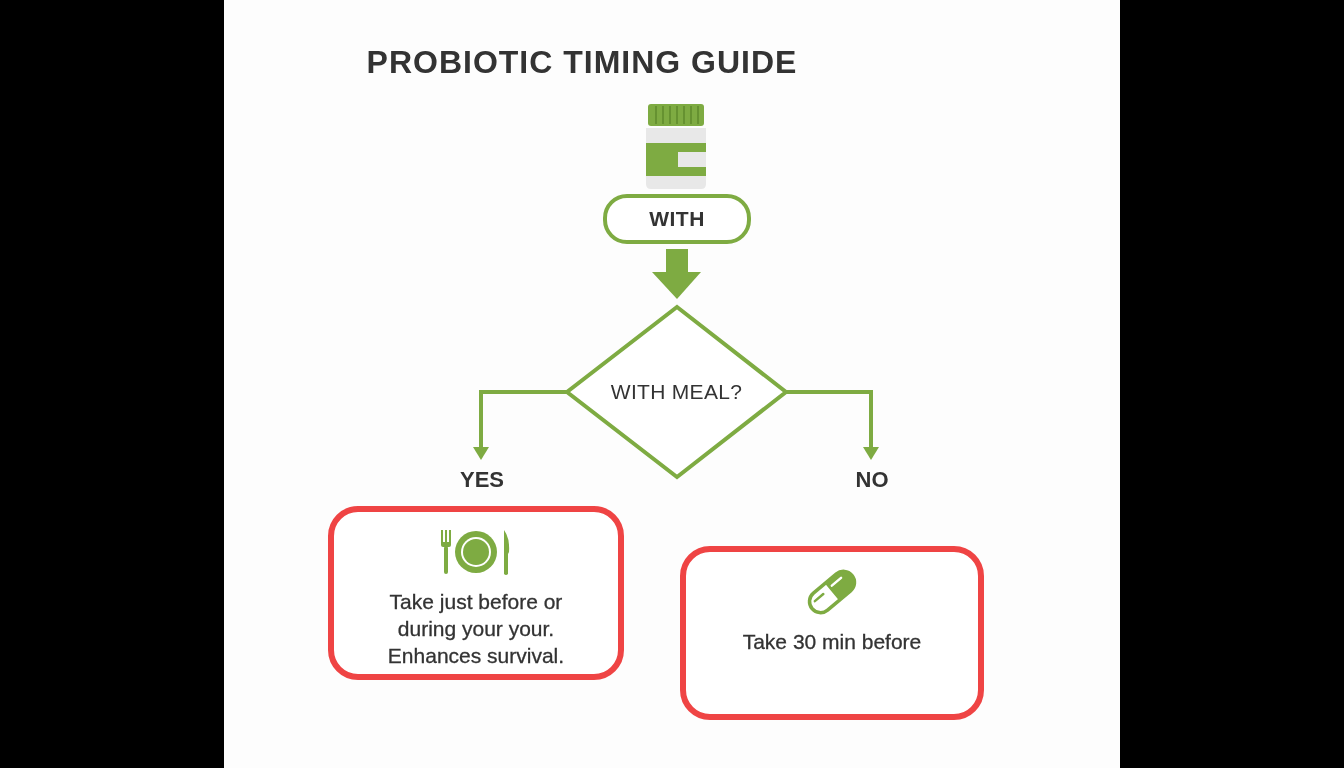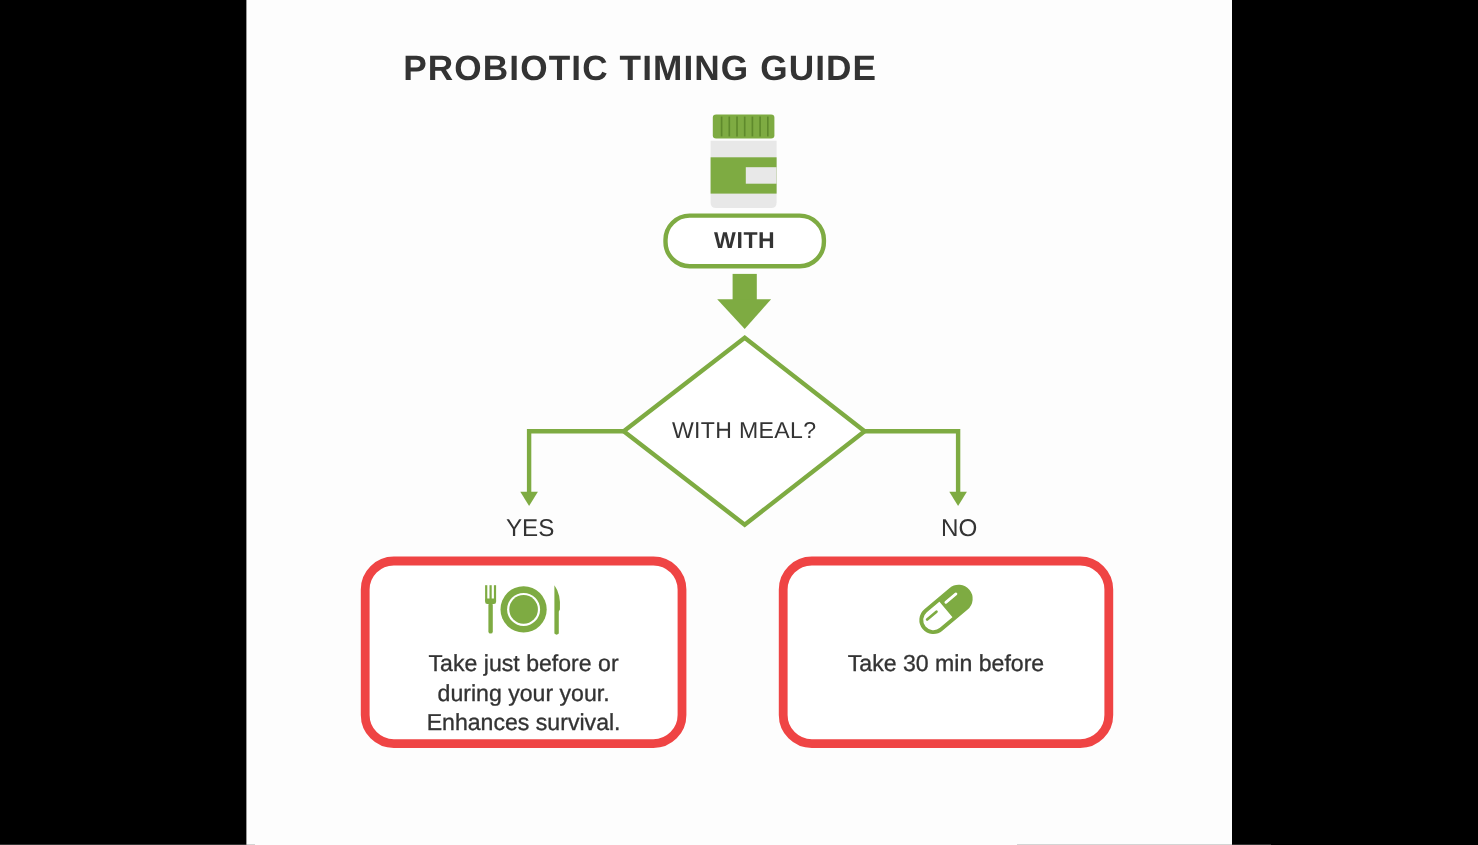--- a/index.html
+++ b/index.html
@@ -22,32 +22,32 @@
       border: 4px solid #7eab42; border-radius: 24px; background: #fff;
       display: flex; align-items: center; justify-content: center;
       font-size: 21px; font-weight: 700; color: #333; letter-spacing: 0.5px;
       box-sizing: content-box;
     }
     .decision-label {
       position: absolute; left: 567px; width: 219px; top: 380px; text-align: center;
       font-size: 21px; font-weight: 400; color: #333; letter-spacing: 0.3px;
     }
     .branch-label {
-      position: absolute; top: 467px; font-size: 22px; font-weight: 400; color: #333;
+      position: absolute; top: 467px; font-size: 22px; font-weight: 700; color: #333;
       width: 80px; text-align: center;
     }
     .yes-label { left: 442px; }
     .no-label { left: 832px; }
     .result-box {
       position: absolute; top: 506px; width: 296px; height: 174px;
-      border: 8px solid #ef4444; border-radius: 30px; background: #fff;
+      border: 6px solid #ef4444; border-radius: 30px; background: #fff;
       box-sizing: border-box;
     }
     .result-yes { left: 328px; }
-    .result-no { left: 708px; width: 304px; }
+    .result-no { left: 680px; width: 304px; margin-top: 40px; }
     .result-icon { position: absolute; left: 50%; top: 16px; transform: translateX(-50%); }
     .result-text {
       position: absolute; left: 0; right: 0; top: 76px; text-align: center;
       font-size: 21px; line-height: 27px; color: #333; font-weight: 400;
       -webkit-text-stroke: 0.3px #333;
     }
   </style>
 </head>
 <body>
 

